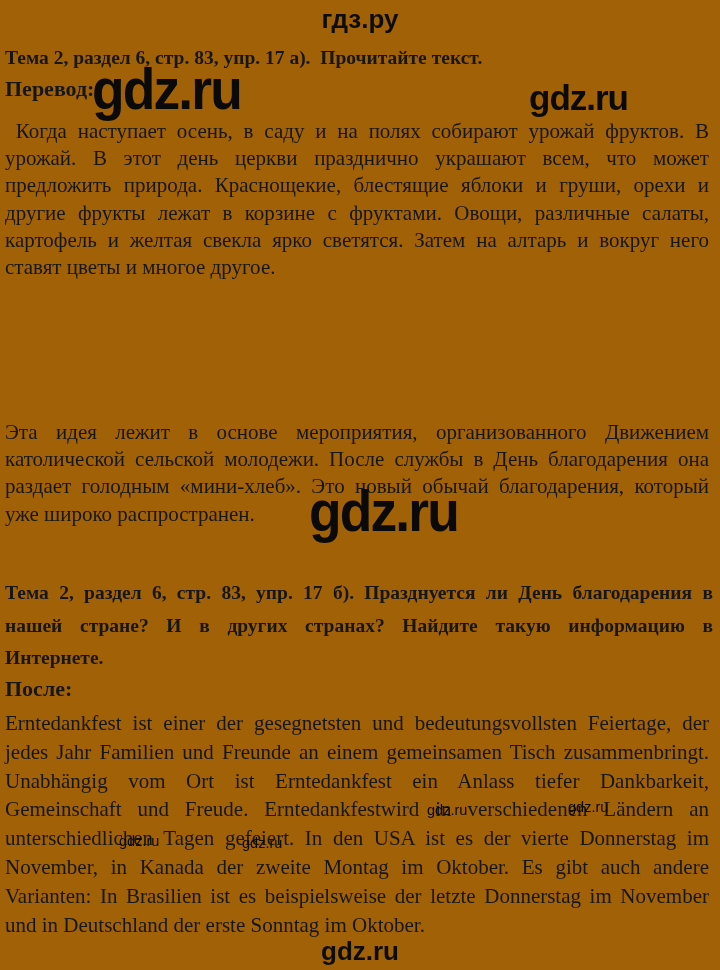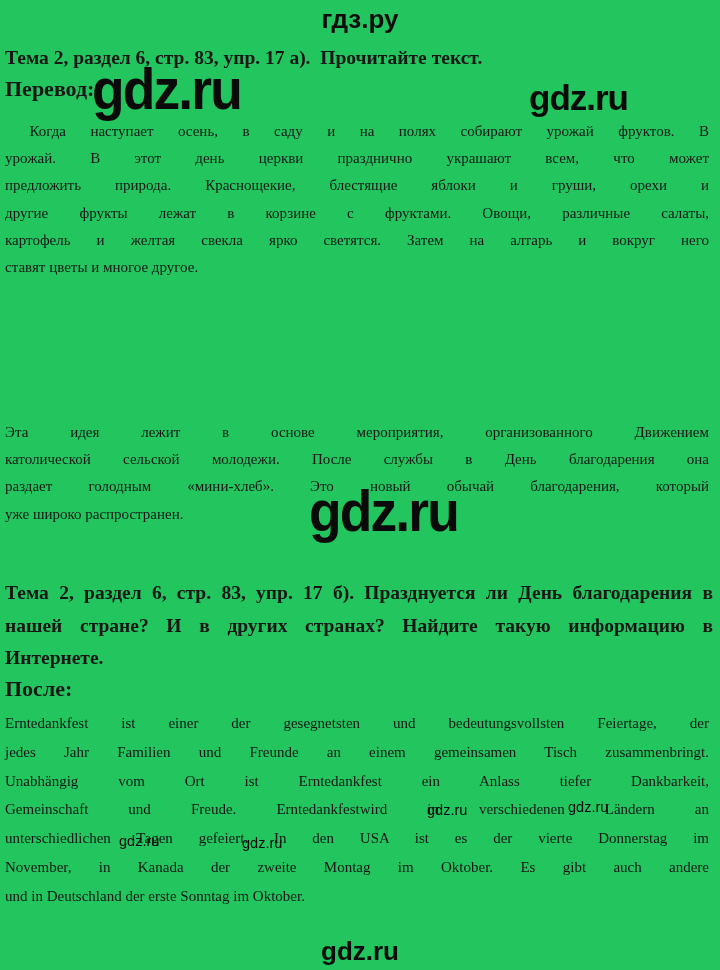--- a/index.html
+++ b/index.html
@@ -1,21 +1,21 @@
 <!DOCTYPE html>
 <html><head>
 <meta charset="utf-8">
 <style>
   * { margin: 0; padding: 0; box-sizing: border-box; }
   html, body { background: #ffffff; }
   .page {
     position: relative;
     width: 720px;
     height: 970px;
-    background: #22c55e;
+    background: #a16207;
     overflow: hidden;
     color: #161616;
     font-family: "Liberation Serif", serif;
   }
   .abs { position: absolute; }
 
   .site-header {
     top: 4px; left: 0; width: 100%;
     text-align: center;
     font-family: "Liberation Sans", sans-serif;
@@ -46,21 +46,21 @@
   .label {
     left: 5px;
     font-weight: 700;
     font-size: 22px;
   }
   .label-perevod { top: 76px; }
   .label-otvet   { top: 676px; }
 
   .para {
     left: 5px; right: 11px;
-    font-size: 15px;
+    font-size: 21px;
     line-height: 27.2px;
   }
   .para .line { text-align: justify; text-align-last: justify; }
   .para .line:last-child { text-align-last: left; }
   .p1 { top: 118px; }
   .p2 { top: 327px; }
   .p3 { top: 419px; }
   .german { top: 709px; line-height: 28.8px; }
 
   .wm {
@@ -131,20 +131,21 @@
 
   <div class="abs label label-otvet">После:</div>
 
   <div class="abs para german">
       <div class="line">Erntedankfest ist einer der gesegnetsten und bedeutungsvollsten Feiertage, der</div>
       <div class="line">jedes Jahr Familien und Freunde an einem gemeinsamen Tisch zusammenbringt.</div>
       <div class="line">Unabhängig vom Ort ist Erntedankfest ein Anlass tiefer Dankbarkeit,</div>
       <div class="line">Gemeinschaft und Freude. Erntedankfestwird in verschiedenen Ländern an</div>
       <div class="line">unterschiedlichen Tagen gefeiert. In den USA ist es der vierte Donnerstag im</div>
       <div class="line">November, in Kanada der zweite Montag im Oktober. Es gibt auch andere</div>
+      <div class="line">Varianten: In Brasilien ist es beispielsweise der letzte Donnerstag im November</div>
       <div class="line">und in Deutschland der erste Sonntag im Oktober.</div>
     </div>
 
   <div class="abs wm wm-small wm-s1">gdz.ru</div>
   <div class="abs wm wm-small wm-s2">gdz.ru</div>
   <div class="abs wm wm-small wm-s3">gdz.ru</div>
   <div class="abs wm wm-small wm-s4">gdz.ru</div>
 
   <div class="abs site-footer">gdz.ru</div>
 

